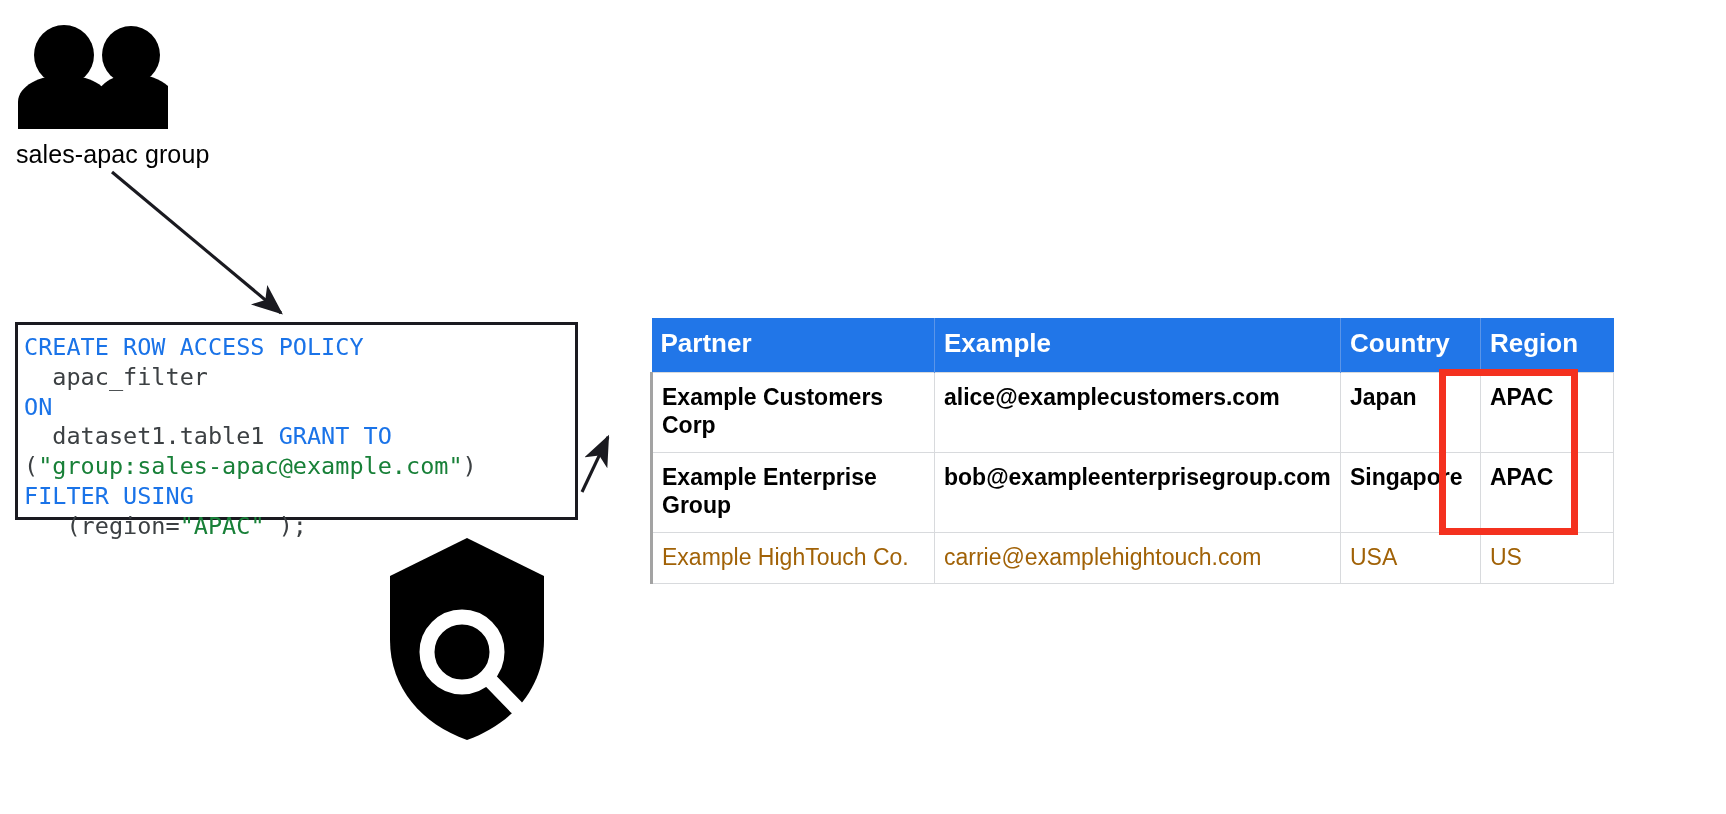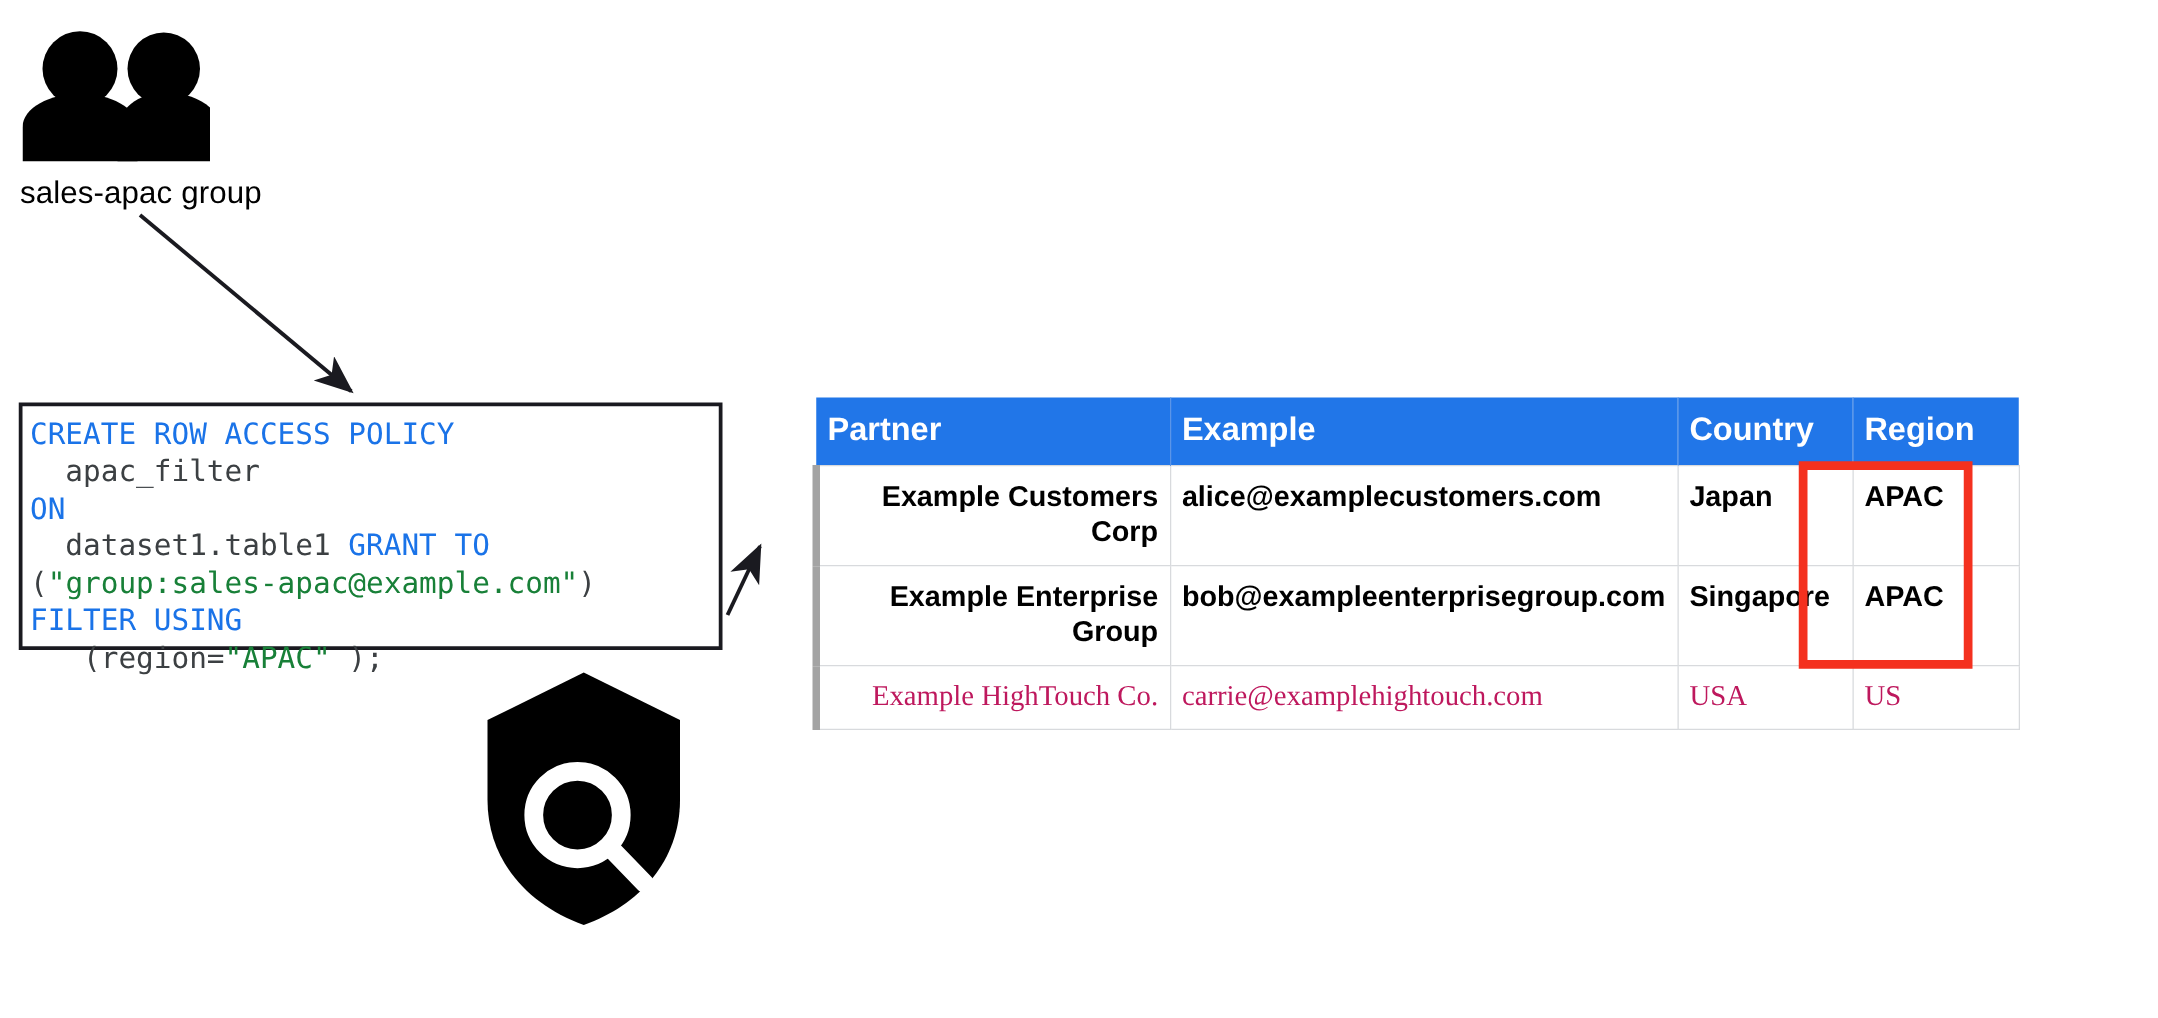--- a/index.html
+++ b/index.html
@@ -120,25 +120,24 @@
     vertical-align: top;
     line-height: 1.24;
     height: 46px;
     box-sizing: border-box;
   }
   #perms-table tr.row-visible td {
     color: #000000;
     font-weight: bold;
   }
   #perms-table tr.row-hidden td {
-    color: #be185d;
+    color: #a16207;
     font-weight: normal;
-    font-family: Liberation Serif, serif;
-  }
-  #perms-table tr td:first-child { border-left: 6px solid #a3a3a3; text-align: right; }
+  }
+  #perms-table tr td:first-child { border-left: 3px solid #a3a3a3; }
 
   
   #region-highlight {
     position: absolute;
     left: 1580px;
     top: 372px;
     width: 140px;
     height: 132px;
     border: 7px solid #f4311f;
     box-sizing: border-box;

